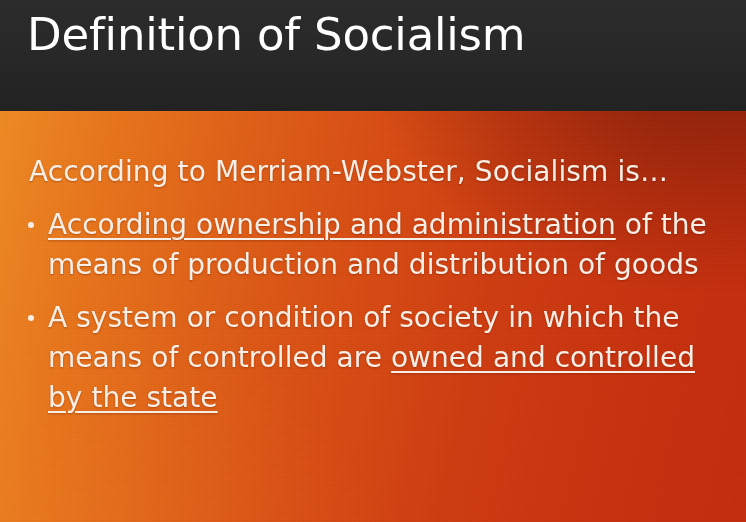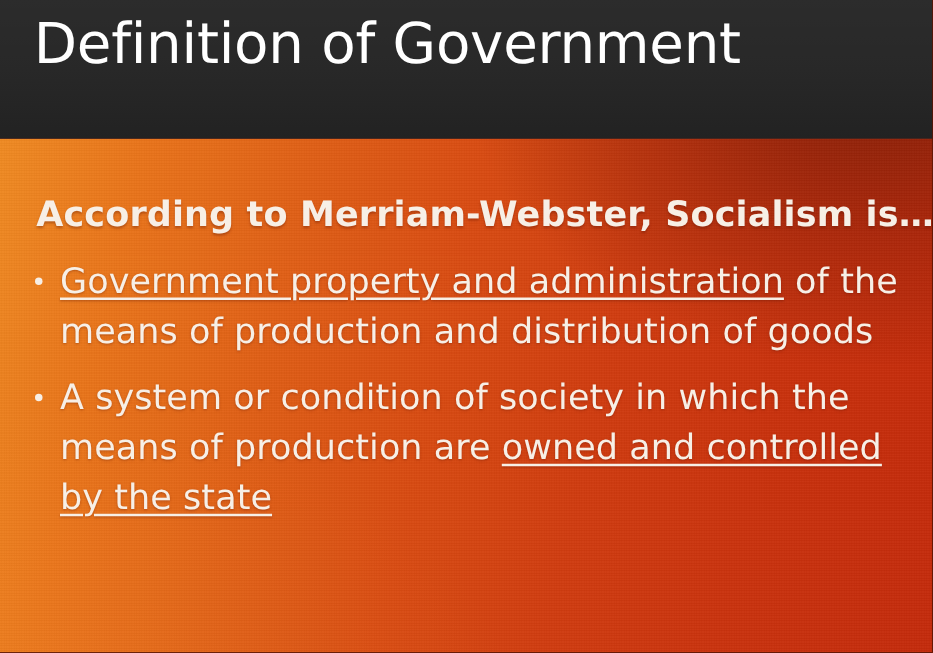--- a/index.html
+++ b/index.html
@@ -124,21 +124,21 @@
     color: #F7EFE6;
   }
 
   .lead-line {
     position: absolute;
     left: 29px;
     top: 41px;
     margin: 0;
     font-size: 28px;
     line-height: 40px;
-    font-weight: 700;
+    font-weight: 400;
     letter-spacing: 0.1px;
     white-space: nowrap;
     text-shadow: 0 1px 2px rgba(90,18,4,0.35);
   }
 
   .bullets {
     position: absolute;
     left: 0;
     top: 94px;
     width: 746px;
@@ -176,41 +176,41 @@
     text-underline-offset: 4px;
   }
 </style>
 </head>
 <body>
 
 <div class="slide">
 
   <div class="title-bar">
     <div class="title-bar-sheen"></div>
-    <h1 class="slide-title">Definition of Government</h1>
+    <h1 class="slide-title">Definition of Socialism</h1>
   </div>
 
   <div class="body-area">
     <div class="bg-vignette-tr"></div>
     <div class="bg-vignette-bl"></div>
     <div class="bg-noise"></div>
 
     <div class="content">
 
       <p class="lead-line">According to Merriam-Webster, Socialism is…</p>
 
       <ul class="bullets">
 
         <li class="bullet">
           <span class="bullet-dot"></span>
-          <span class="u">Government property and administration</span><span> of the means of production and distribution of goods</span>
+          <span class="u">According ownership and administration</span><span> of the means of production and distribution of goods</span>
         </li>
 
 
         <li class="bullet">
           <span class="bullet-dot"></span>
-          <span>A system or condition of society in which the means of production are </span><span class="u">owned and controlled by the state</span>
+          <span>A system or condition of society in which the means of controlled are </span><span class="u">owned and controlled by the state</span>
         </li>
 
       </ul>
     </div>
   </div>
 </div>
 
 </body></html>

